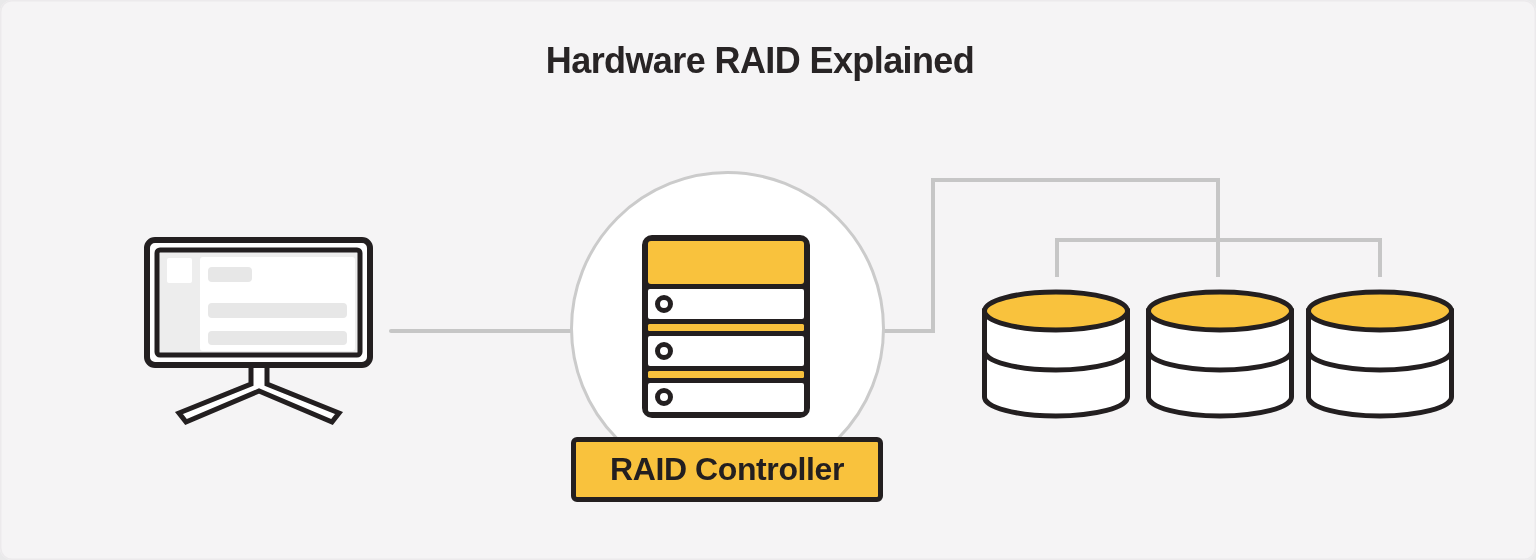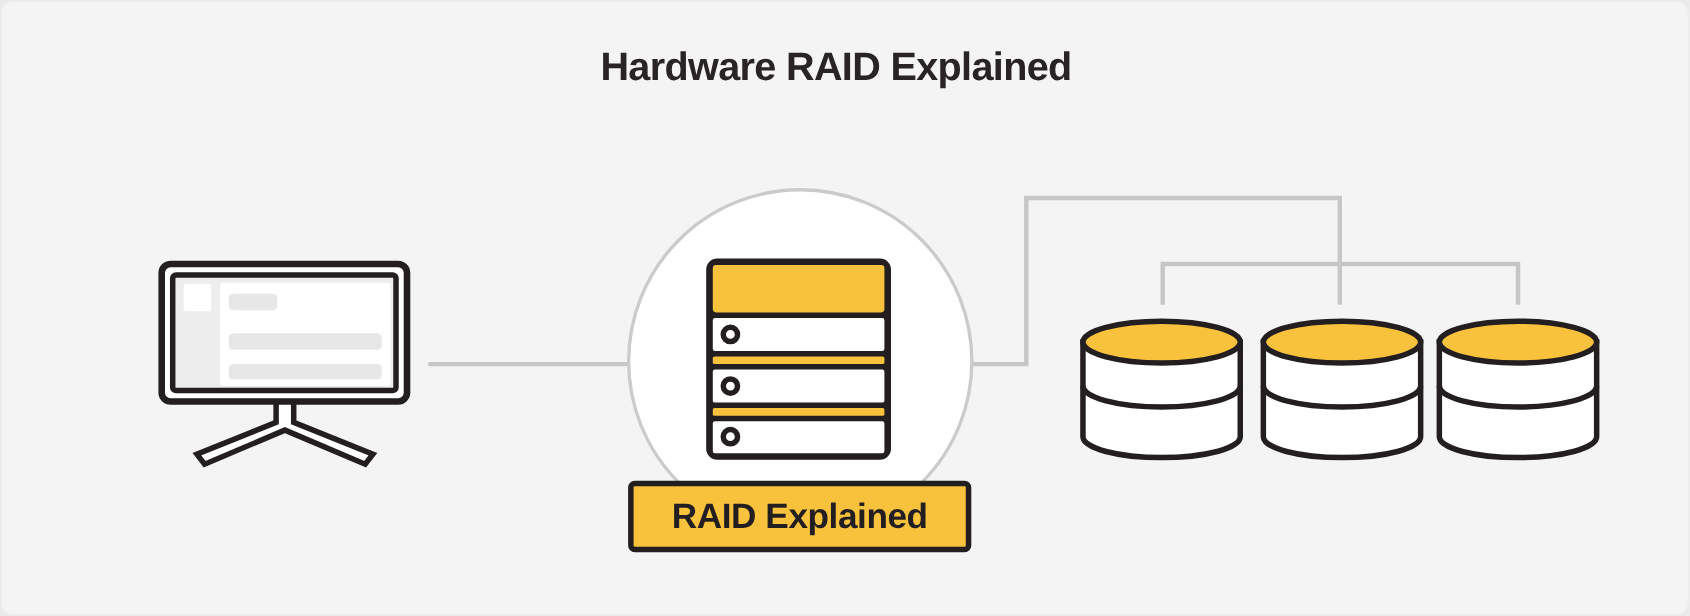--- a/index.html
+++ b/index.html
@@ -100,21 +100,21 @@
     <rect x="8" y="56" width="156" height="30" rx="2" class="fill-white"></rect>
     <rect x="8" y="91" width="156" height="7" rx="1.5" class="fill-yellow"></rect>
     <rect x="8" y="103" width="156" height="30" rx="2" class="fill-white"></rect>
     <rect x="8" y="138" width="156" height="7" rx="1.5" class="fill-yellow"></rect>
     <rect x="8" y="150" width="156" height="29" rx="2" class="fill-white"></rect>
     <circle cx="24" cy="71" r="6.5" class="fill-white dark-stroke" stroke-width="5"></circle>
     <circle cx="24" cy="118" r="6.5" class="fill-white dark-stroke" stroke-width="5"></circle>
     <circle cx="24" cy="164" r="6.5" class="fill-white dark-stroke" stroke-width="5"></circle>
   </svg>
 
-  <div class="controller-label">RAID Explained</div>
+  <div class="controller-label">RAID Controller</div>
 
   <svg class="abs" style="left:980px;top:285px;" width="152" height="138" viewBox="0 0 152 138">
     <path d="M4.5,26 L4.5,112 A71.5,19 0 0 0 147.5,112 L147.5,26 Z" class="fill-white dark-stroke" stroke-width="5"></path>
     <path d="M4.5,66 A71.5,19 0 0 0 147.5,66" class="no-fill dark-stroke" stroke-width="5"></path>
     <ellipse cx="76" cy="26" rx="71.5" ry="19" class="fill-yellow dark-stroke" stroke-width="5"></ellipse>
   </svg>
 
   <svg class="abs" style="left:1144px;top:285px;" width="152" height="138" viewBox="0 0 152 138">
     <path d="M4.5,26 L4.5,112 A71.5,19 0 0 0 147.5,112 L147.5,26 Z" class="fill-white dark-stroke" stroke-width="5"></path>
     <path d="M4.5,66 A71.5,19 0 0 0 147.5,66" class="no-fill dark-stroke" stroke-width="5"></path>

